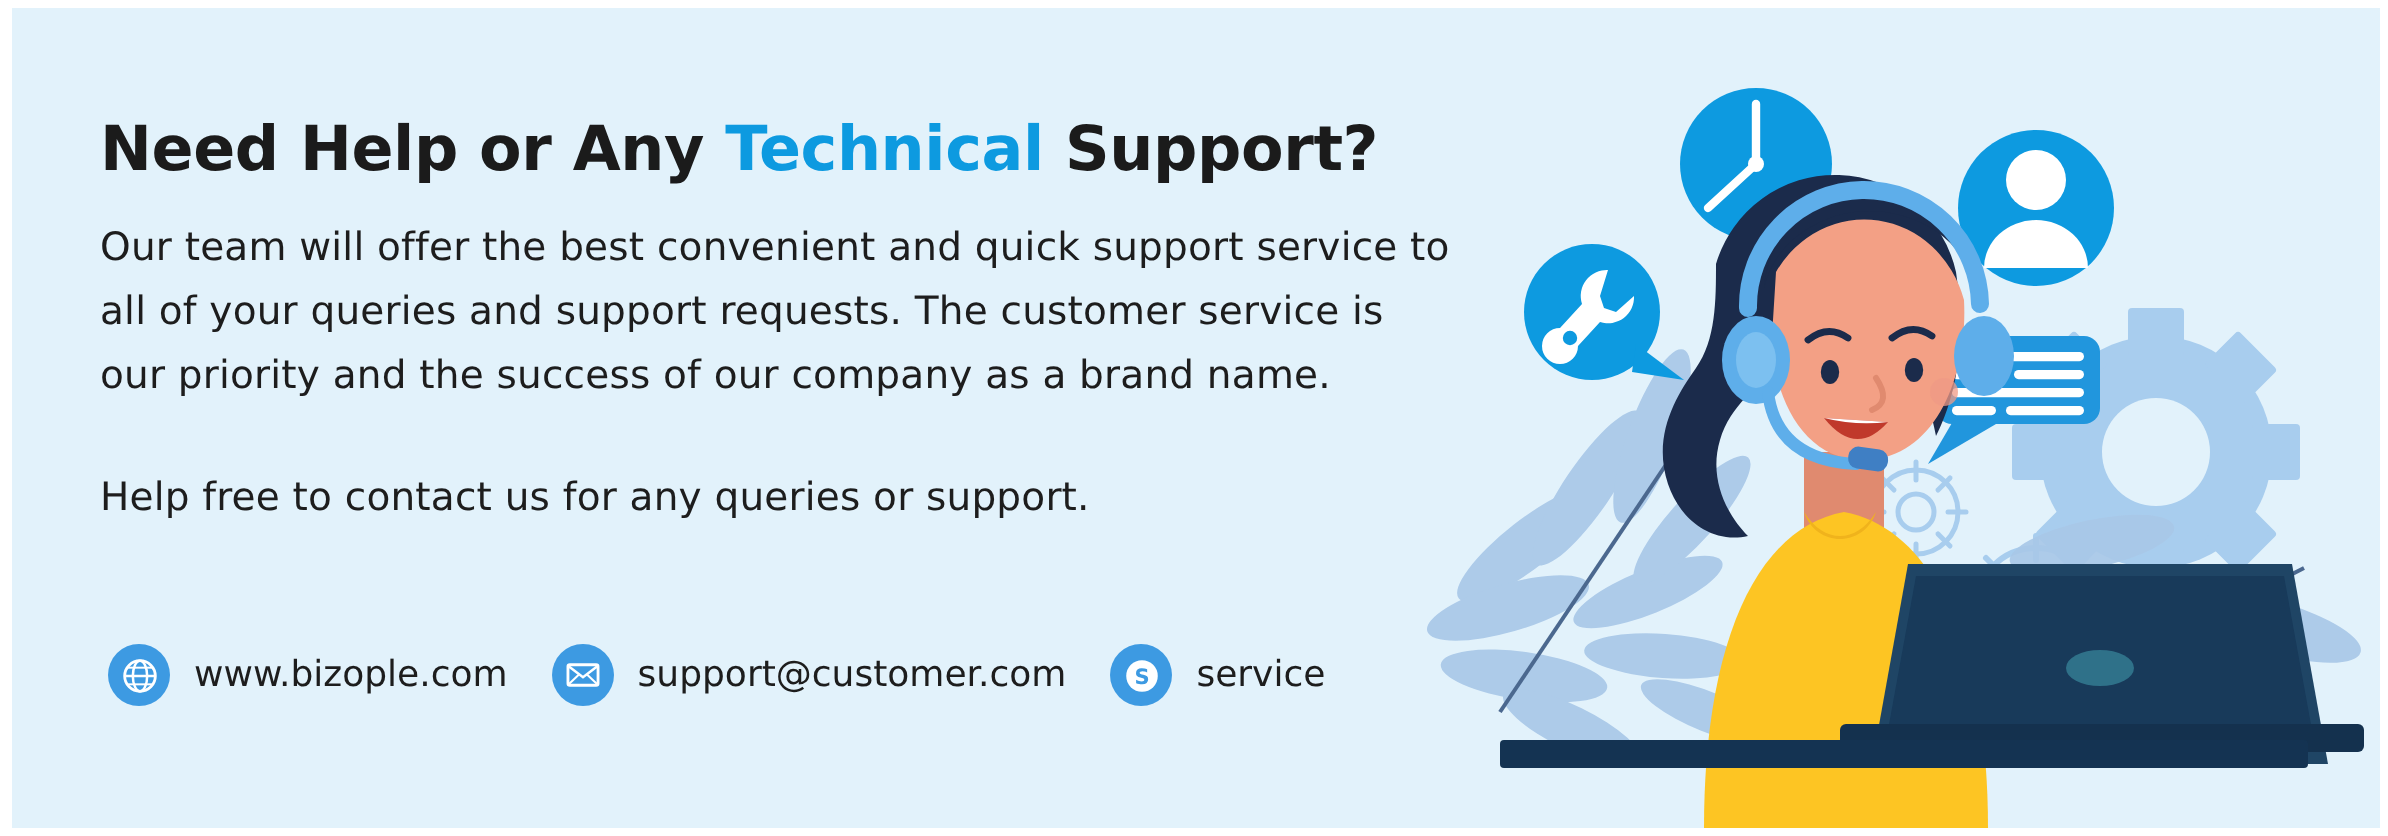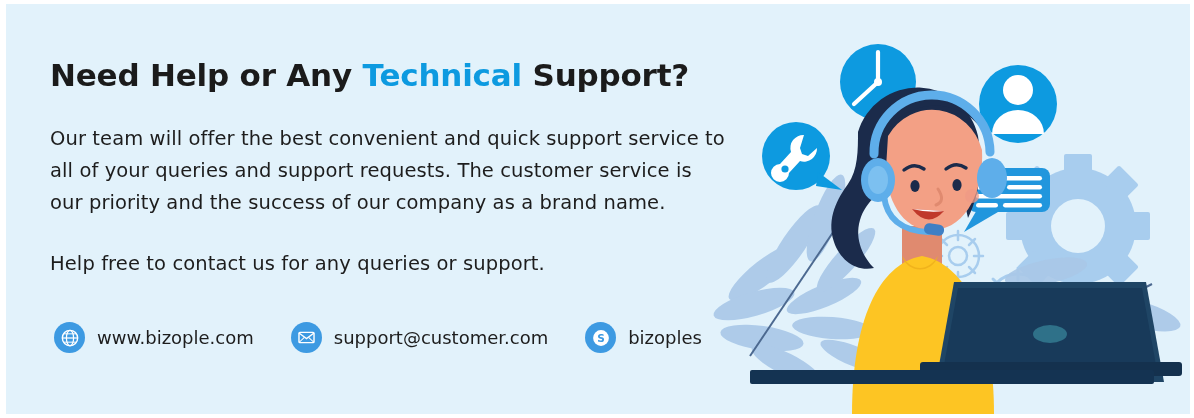--- a/index.html
+++ b/index.html
@@ -45,35 +45,35 @@
     color: #0d9ae0;
   }
   .para {
     margin: 0;
     font-size: 19.5px;
     line-height: 32px;
     color: #1d1d1d;
     letter-spacing: 0.1px;
   }
   .para-main {
-    margin-top: 31px;
+    margin-top: 16px;
     width: 680px;
   }
   .para-cta {
     margin-top: 29px;
   }
 
   
   .contact-row {
     position: absolute;
     left: 48px;
     top: 318px;
     display: flex;
     align-items: center;
-    gap: 15px;
+    gap: 0px;
   }
   .contact-item {
     display: flex;
     align-items: center;
   }
   .contact-item + .contact-item {
     margin-left: 22px;
   }
   .ci-icon {
     width: 31px;
@@ -144,21 +144,21 @@
       <span class="ci-label">support@customer.com</span>
     </div>
 
     <div class="contact-item">
       <span class="ci-icon">
         <svg width="22" height="22" viewBox="0 0 24 24">
           <circle cx="12" cy="12" r="8.6" fill="#ffffff"></circle>
           <text x="12" y="16.4" font-family="DejaVu Sans, sans-serif" font-size="11.5" font-weight="bold" fill="#3d9ae2" text-anchor="middle">S</text>
         </svg>
       </span>
-      <span class="ci-label">bizoples</span>
+      <span class="ci-label">service</span>
     </div>
 
   </div>
 
   <div class="illustration">
     <svg viewBox="0 0 490 410" xmlns="http://www.w3.org/2000/svg">
 
       <g>
         <g fill="#a8cdee">
           <circle cx="372" cy="222" r="58"></circle>

